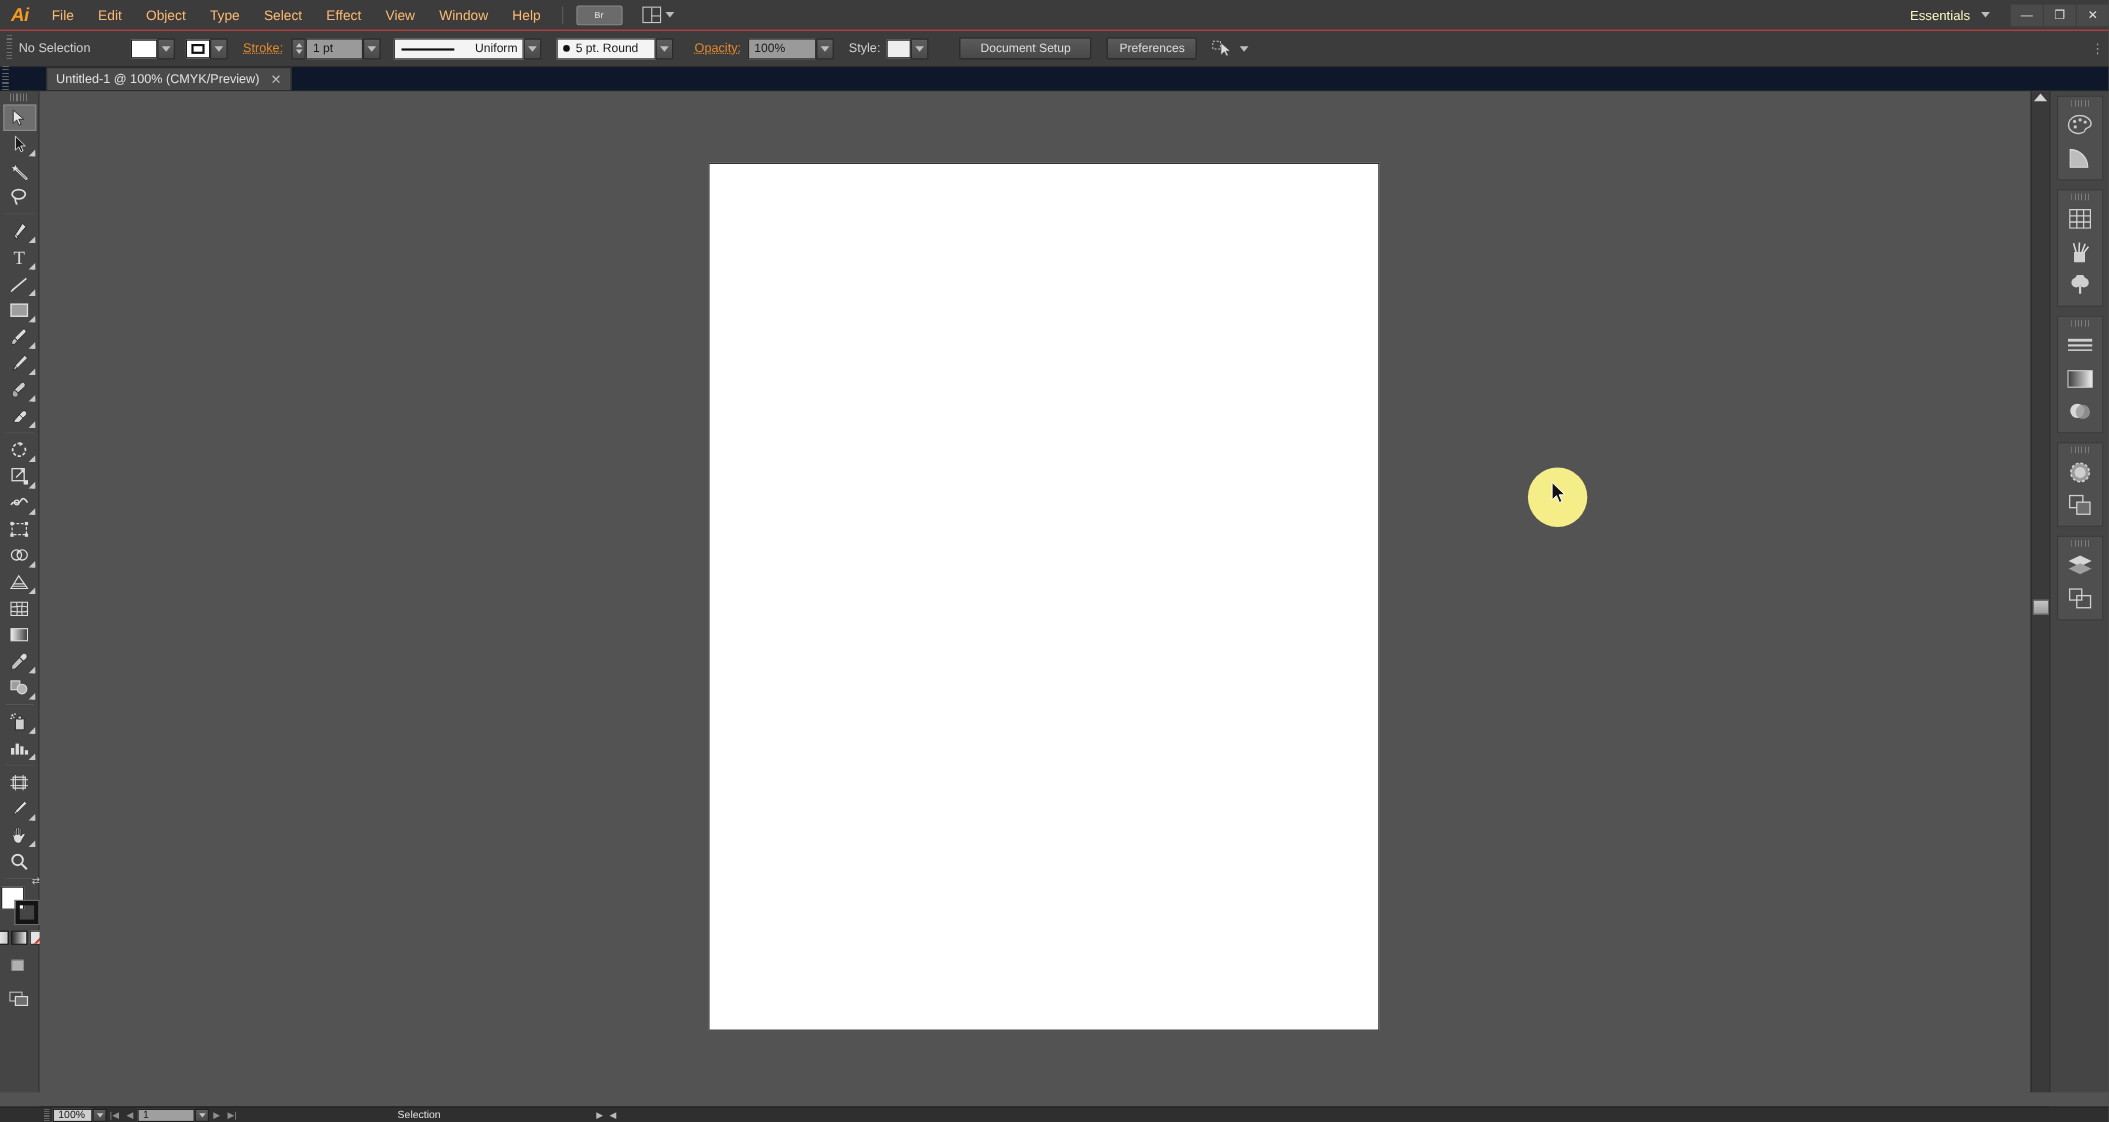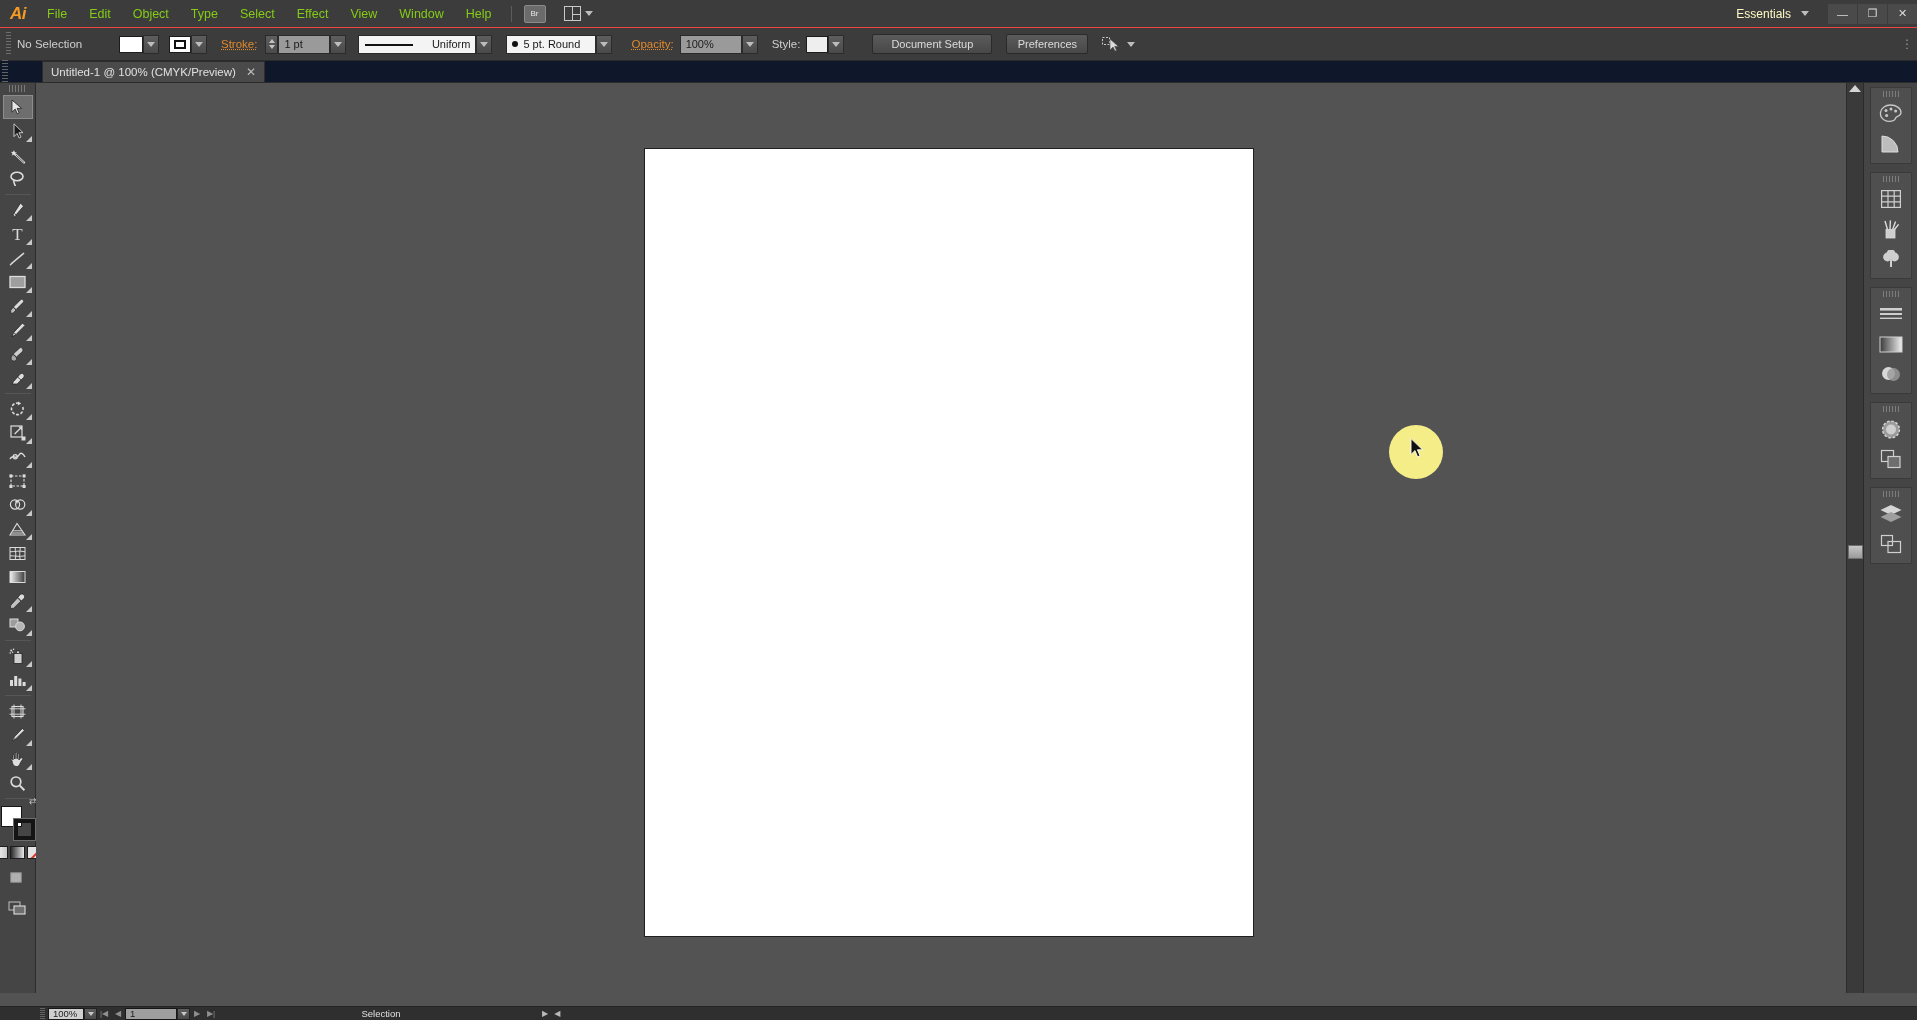--- a/index.html
+++ b/index.html
@@ -18,25 +18,25 @@
     background: #3c3c3c; display: flex; align-items: center;
     border-bottom: 1px solid #ef4444;
   }
   .ai-logo {
     width: 36px; height: 28px; display: flex; align-items: center; justify-content: center;
     color: #f59a23; font-weight: bold; font-size: 17px; font-style: italic;
     letter-spacing: -0.5px;
   }
   .menu-item {
     padding: 0 11px; height: 28px; line-height: 28px;
-    color: #84cc16; font-size: 12.5px; cursor: default; white-space: nowrap;
+    color: #fdba74; font-size: 12.5px; cursor: default; white-space: nowrap;
   }
   .menu-sep-v { width: 1px; height: 16px; background: #5c5c5c; margin: 0 8px; }
   .br-btn {
-    width: 22px; height: 18px; background: #6b6b6b; border: 1px solid #8a8a8a;
+    width: 42px; height: 18px; background: #6b6b6b; border: 1px solid #8a8a8a;
     border-radius: 2px; color: #e8e8e8; font-size: 8px; display: flex;
     align-items: center; justify-content: center; margin-left: 4px;
   }
   .arrange-btn { display: flex; align-items: center; margin-left: 18px; }
   .arrange-grid {
     width: 17px; height: 15px; border: 1.4px solid #c8c8c8; position: relative;
   }
   .arrange-grid::before {
     content: ''; position: absolute; left: 50%; top: 0; width: 1.4px; height: 100%;
     background: #c8c8c8;

